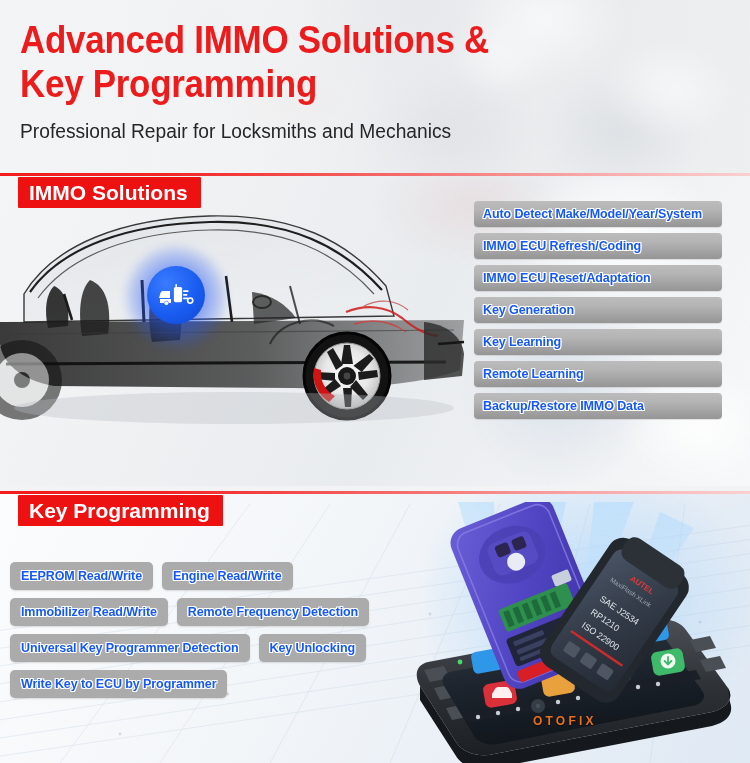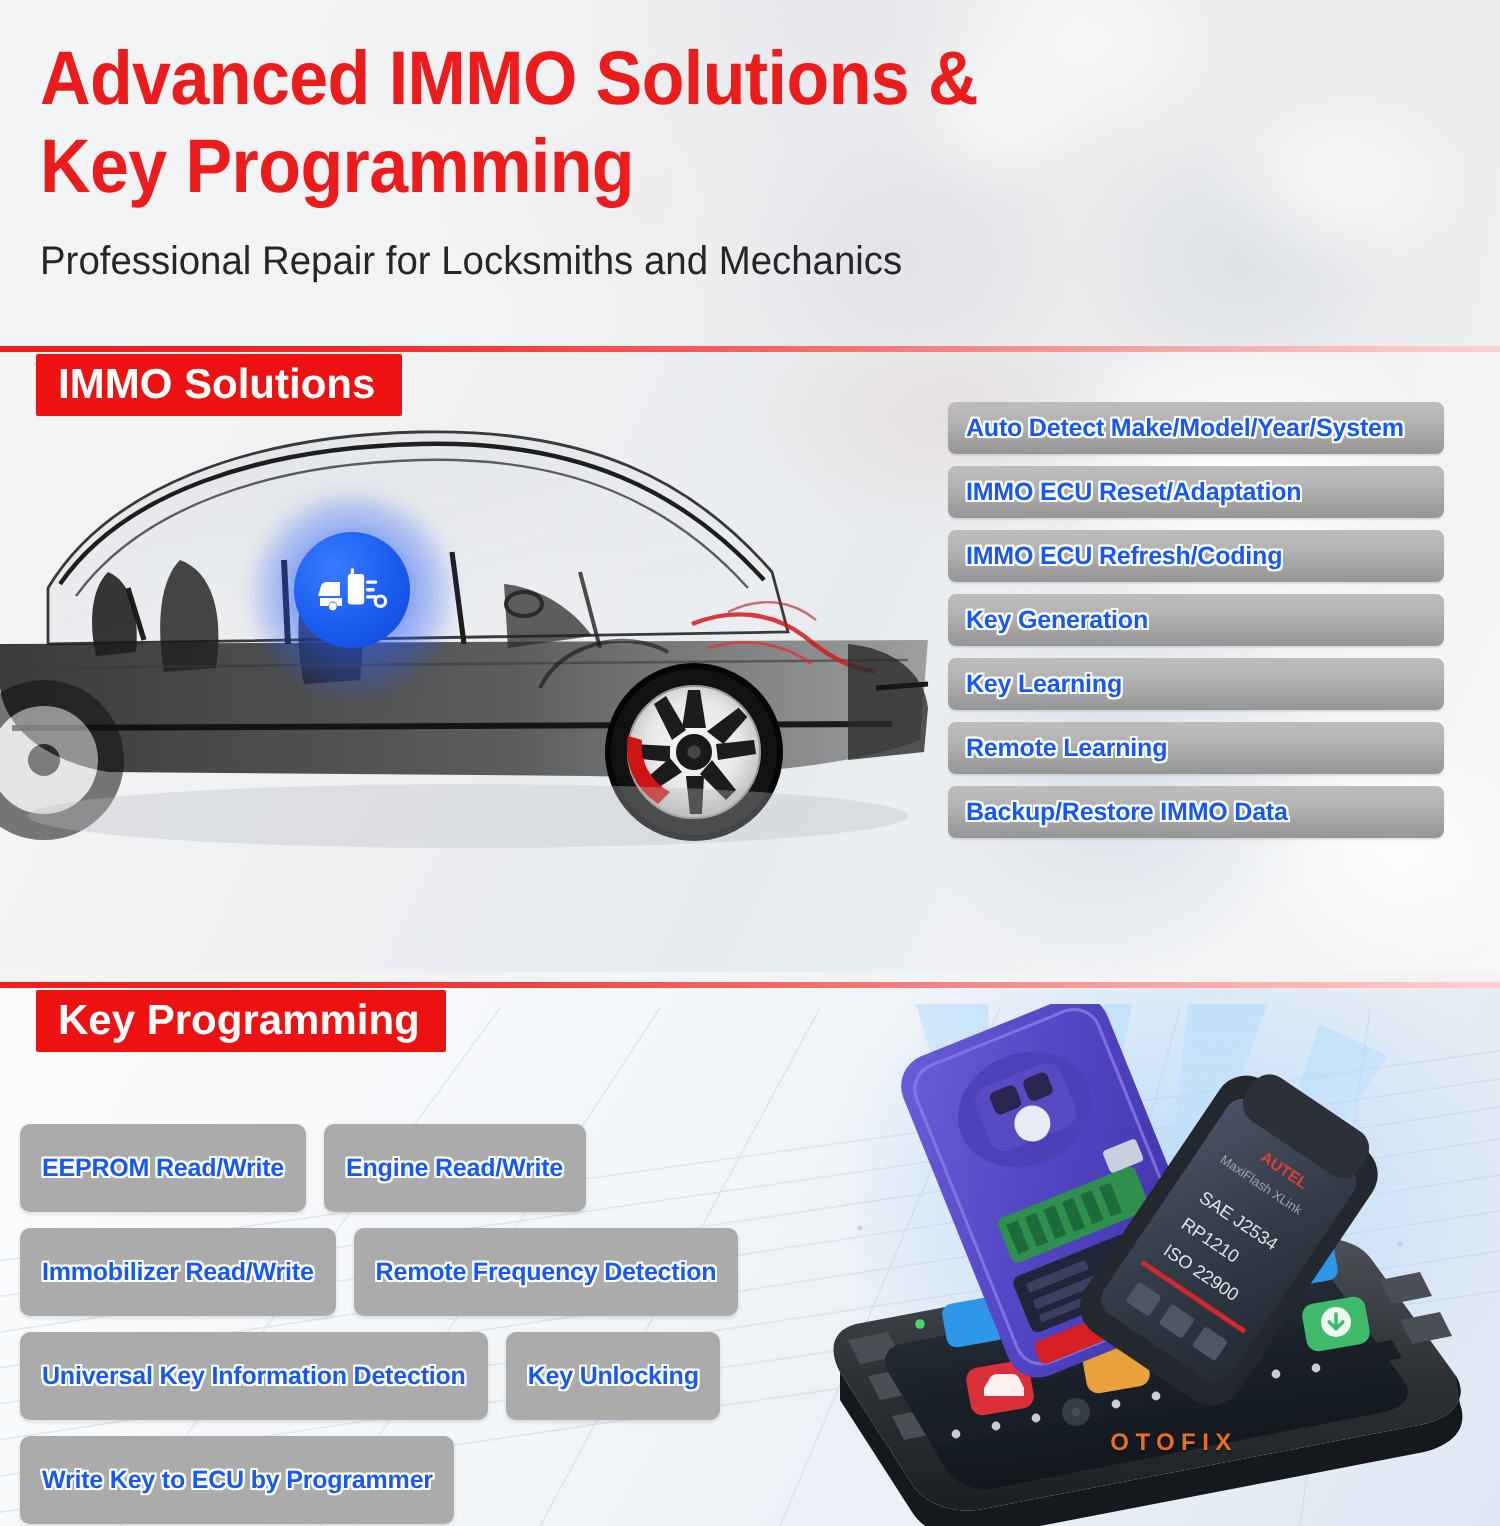--- a/index.html
+++ b/index.html
@@ -197,38 +197,38 @@
   }
 
   .kp-list {
     position: absolute;
     left: 10px; top: 68px;
     width: 420px;
     z-index: 5;
   }
   .kp-row { display: flex; gap: 9px; margin-bottom: 8px; }
   .pill-kp {
-    height: 44px;
+    height: 28px;
     border-radius: 5px;
     background: #ababab;
     display: flex;
     align-items: center;
     padding: 0 11px;
     box-shadow: 0 1px 2px rgba(0,0,0,.13);
   }
 
   
   .devices { position: absolute; left: 398px; top: 8px; width: 352px; height: 261px; z-index: 4; }
   .devices svg { display: block; width: 100%; height: 100%; }
 
   .otofix-word {
     position: absolute;
     left: 533px; top: 714px;
     width: 108px;
-    text-align: center;
+    text-align: left;
     color: #e8701c;
     font-weight: bold;
     font-size: 12px;
     letter-spacing: 3.2px;
     z-index: 7;
     text-shadow: 0 1px 1px rgba(0,0,0,.5);
   }
 </style>
 </head>
 <body>
@@ -350,24 +350,24 @@
           <circle cx="32.2" cy="18.6" r="2.6" fill="none" stroke="#ffffff" stroke-width="1.6"></circle>
         </svg>
       </div>
     </div>
 
     <div class="immo-list">
       <div class="pill-immo">
           <span class="pill-text">Auto Detect Make/Model/Year/System</span>
         </div>
       <div class="pill-immo">
+          <span class="pill-text">IMMO ECU Refresh/Coding</span>
+        </div>
+      <div class="pill-immo">
           <span class="pill-text">IMMO ECU Reset/Adaptation</span>
-        </div>
-      <div class="pill-immo">
-          <span class="pill-text">IMMO ECU Refresh/Coding</span>
         </div>
       <div class="pill-immo">
           <span class="pill-text">Key Generation</span>
         </div>
       <div class="pill-immo">
           <span class="pill-text">Key Learning</span>
         </div>
       <div class="pill-immo">
           <span class="pill-text">Remote Learning</span>
         </div>
@@ -564,21 +564,21 @@
       <div class="kp-row">
         <div class="pill-kp">
             <span class="pill-text">Immobilizer Read/Write</span>
           </div>
         <div class="pill-kp">
             <span class="pill-text">Remote Frequency Detection</span>
           </div>
       </div>
       <div class="kp-row">
         <div class="pill-kp">
-            <span class="pill-text">Universal Key Information Detection</span>
+            <span class="pill-text">Universal Key Programmer Detection</span>
           </div>
         <div class="pill-kp">
             <span class="pill-text">Key Unlocking</span>
           </div>
       </div>
       <div class="kp-row">
         <div class="pill-kp">
             <span class="pill-text">Write Key to ECU by Programmer</span>
           </div>
       </div>

